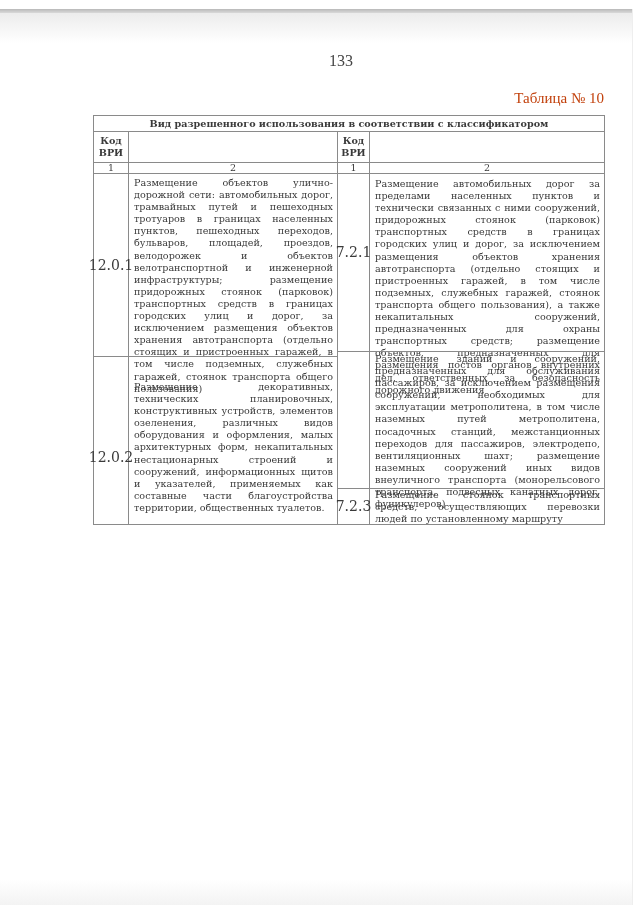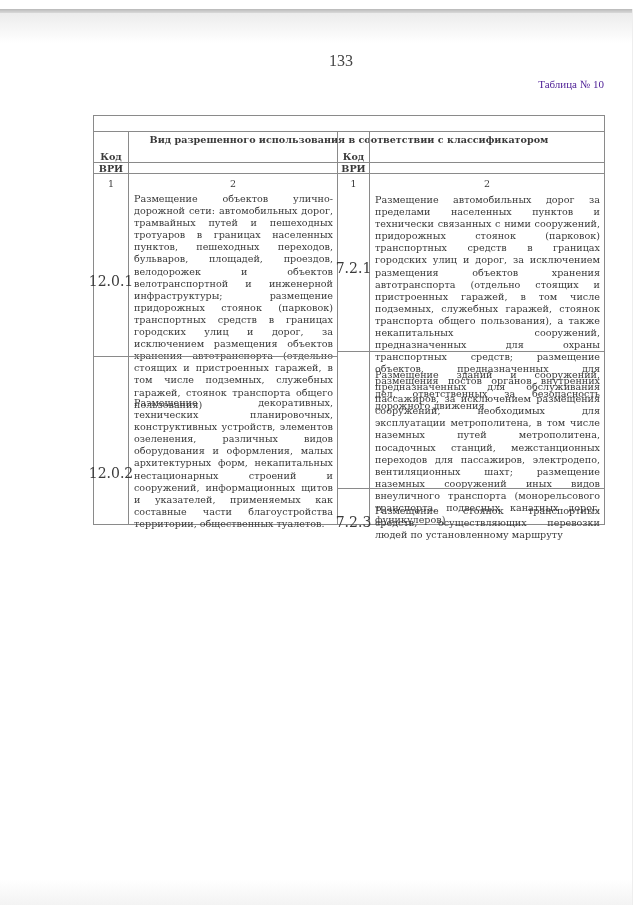--- a/index.html
+++ b/index.html
@@ -23,29 +23,29 @@
   }
   .scan-bottom {
     position: absolute; left: 0; top: 880px; width: 632px; height: 25px;
     background: linear-gradient(#ffffff, #f3f3f3);
   }
   .page-number {
     position: absolute; left: 0; width: 682px; top: 52px; text-align: center;
     font-family: "Liberation Serif", serif; font-size: 16px; color: #444;
   }
   .table-title {
-    position: absolute; right: 36px; top: 78px;
-    font-family: "Liberation Serif", serif; font-size: 11px; color: #4c1d95;
+    position: absolute; right: 36px; top: 90px;
+    font-family: "Liberation Serif", serif; font-size: 15px; color: #c2410c;
   }
   .tbl {
     position: absolute; left: 93px; top: 115px; width: 512px; height: 410px;
     border: 1px solid #8a8a8a; box-sizing: border-box;
     font-size: 9.6px; line-height: 12.1px;
   }
-  .cell { position: absolute; box-sizing: border-box; margin-top: 16px; }
+  .cell { position: absolute; box-sizing: border-box; }
   .hline { position: absolute; height: 1px; background: #8a8a8a; }
   .vline { position: absolute; width: 1px; background: #8a8a8a; }
   .center { text-align: center; }
   .code { display: flex; align-items: center; justify-content: center; font-size: 14px; }
   .just { text-align: justify; text-align-last: left; padding: 0 4px 0 5px; }
   .hdr { display:flex; align-items:center; justify-content:center; text-align:center; font-weight:bold; font-size: 9.6px; line-height: 12px;}
 </style>
 </head>
 <body>
 

